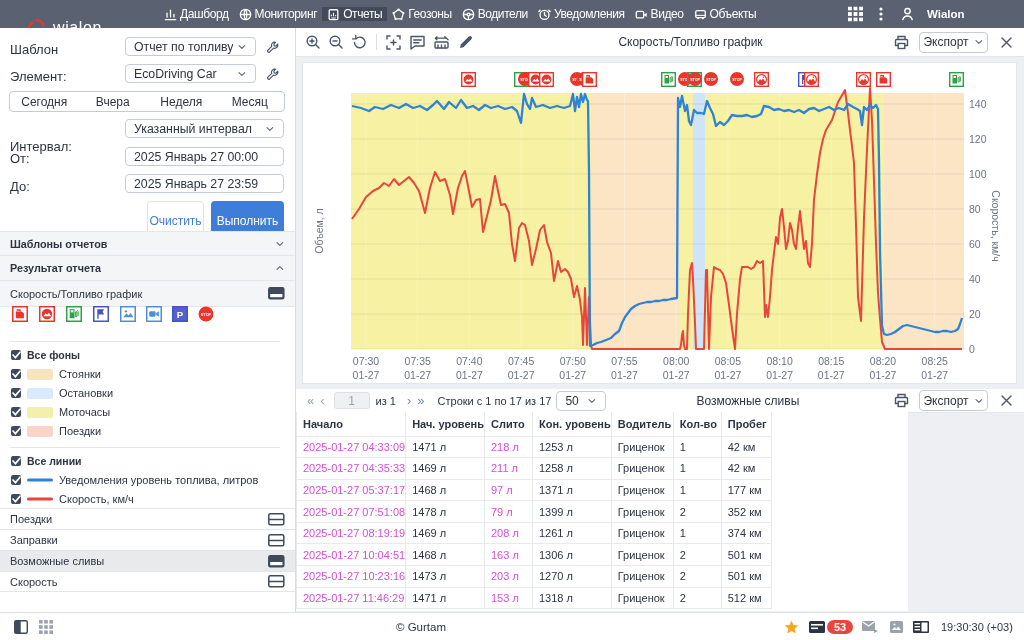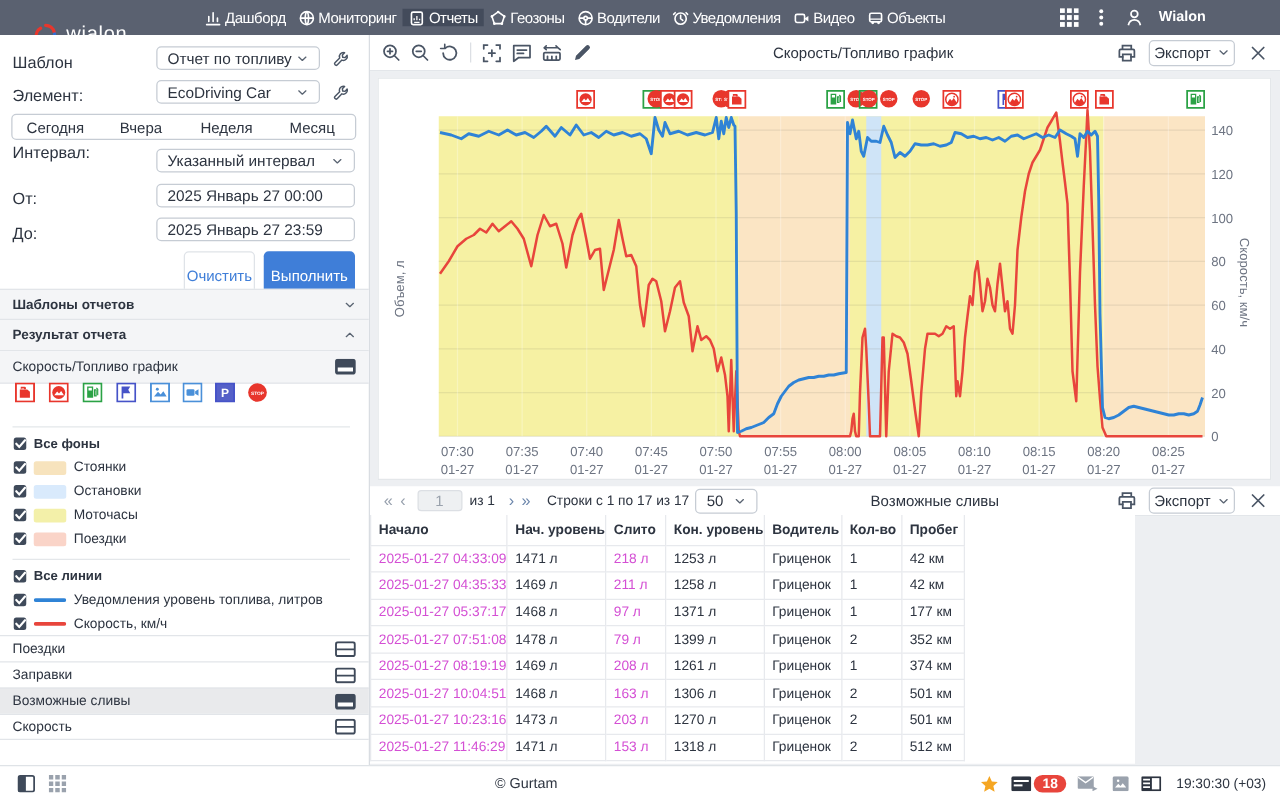--- a/index.html
+++ b/index.html
@@ -212,21 +212,21 @@
     </div>
 <div class="abs wrench" style="left:266px;top:40px"><svg width="13" height="13" viewBox="0 0 14 14">
         <path d="M12.6 3.4a3.4 3.4 0 0 1-4.5 4.2L4 11.8a1.35 1.35 0 0 1-1.9-1.9l4.1-4.1A3.4 3.4 0 0 1 10.4 1.3L8.5 3.2l.3 2 2 .3z" fill="none" stroke="#4a5565" stroke-width="1.25" stroke-linejoin="round"></path>
       </svg></div>
 <div class="segrow">
       <div>Сегодня</div>
       <div>Вчера</div>
       <div>Неделя</div>
       <div>Месяц</div>
     </div>
-<div class="slabel" style="left:10px;top:86px">Интервал:</div>
+<div class="slabel" style="left:10px;top:111px">Интервал:</div>
 <div class="sel" style="left:125px;top:91px;width:159px;height:19px">
       <span class="tx">Указанный интервал</span>
       <svg class="chev" width="11" height="9" viewBox="0 0 11 9" fill="none">
         <path d="M1 2.5l4.3 4 4.3-4" stroke="#5a6472" stroke-width="1.6" stroke-linecap="round" stroke-linejoin="round"></path>
       </svg>
     </div>
 <div class="slabel" style="left:10px;top:123px">От:</div>
 <div class="sel" style="left:125px;top:119px;width:159px;height:19px">
       <span class="tx">2025 Январь 27 00:00</span>
     </div>
@@ -673,21 +673,21 @@
     </svg>
 <div class="abs" style="left:396px;top:8px;font-size:11.5px;color:#2d3440">© Gurtam</div>
 <svg class="abs" style="left:784px;top:7px" width="15" height="15" viewBox="0 0 15 15">
       <path d="M7.5 0.8l2 4.3 4.7.5-3.5 3.2 1 4.6-4.2-2.4-4.2 2.4 1-4.6L.8 5.6l4.7-.5z" fill="#f5a623"></path>
     </svg>
 <svg class="abs" style="left:809px;top:8px" width="16" height="12" viewBox="0 0 16 12">
       <rect width="16" height="12" rx="1.5" fill="#2d3440"></rect>
       <rect x="2" y="3" width="12" height="1.6" fill="#fff"></rect>
       <rect x="2" y="6.5" width="7" height="1.6" fill="#fff"></rect>
     </svg>
-<div class="badge" style="left:827px;top:7px">18</div>
+<div class="badge" style="left:827px;top:7px">53</div>
 <svg class="abs" style="left:862px;top:8px" width="17" height="12" viewBox="0 0 17 12">
       <rect x="0" y="0" width="13" height="10" rx="1" fill="#9aa2ad"></rect>
       <path d="M0.5 0.8L6.5 5l6-4.2" stroke="#fff" stroke-width="1.2" fill="none"></path>
       <path d="M12 8l4 2-4 2z" fill="#9aa2ad"></path>
     </svg>
 <svg class="abs" style="left:890px;top:8px" width="13" height="12" viewBox="0 0 13 12">
       <rect width="13" height="12" rx="1.5" fill="#9aa2ad"></rect>
       <path d="M2 9l2.6-3 1.8 1.8L8.2 5.5 11 9z" fill="#fff"></path>
       <circle cx="4.5" cy="3.5" r="1" fill="#fff"></circle>
     </svg>

